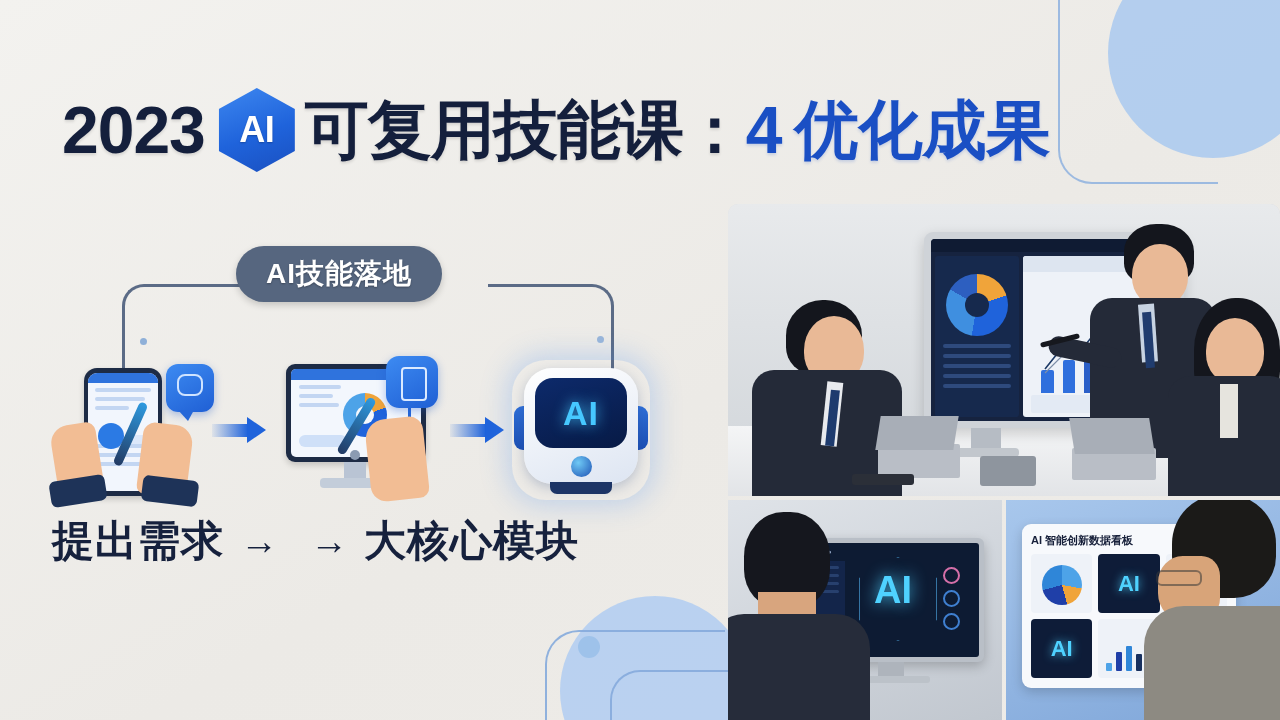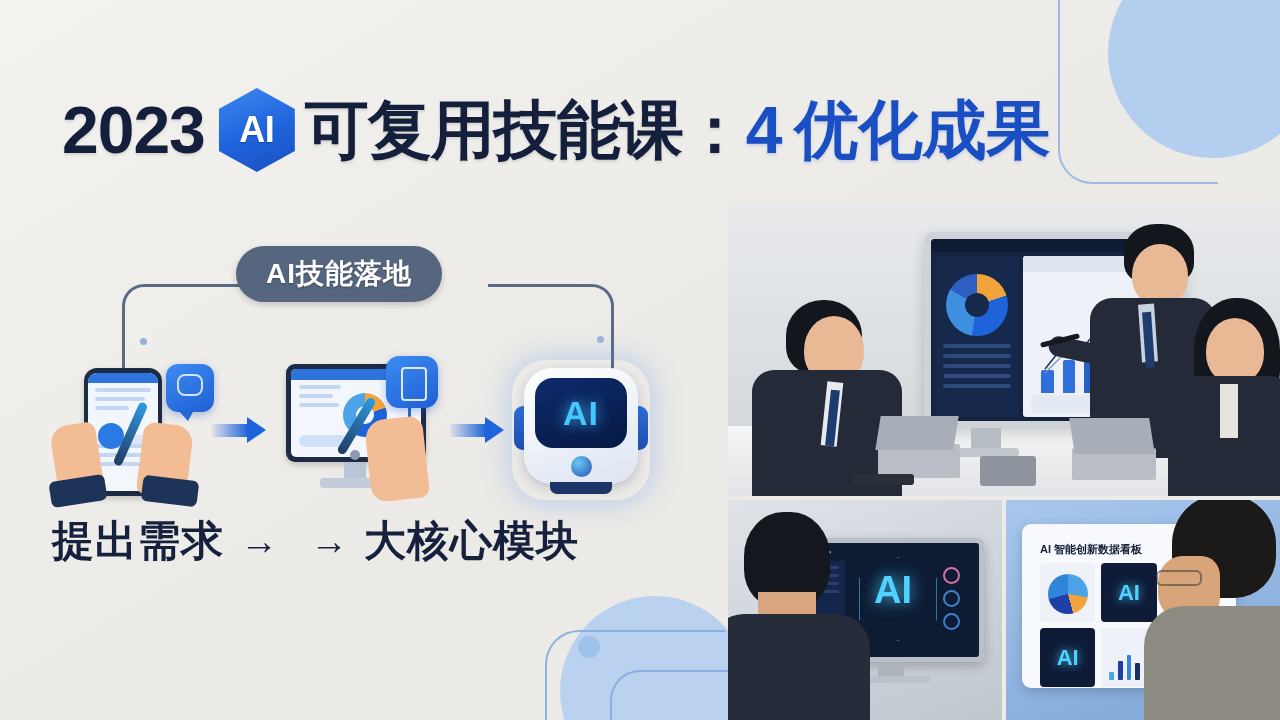--- a/index.html
+++ b/index.html
@@ -241,21 +241,21 @@
   .bl-man .h { position:absolute; left:34px; top:2px; width:86px; height:96px;
                background:#15171e; border-radius:46% 46% 40% 40%; }
   .bl-man .n { position:absolute; left:48px; top:82px; width:58px; height:36px; background:#d8a57e; }
   .bl-man .b { position:absolute; left:0px; top:104px; width:160px; height:130px;
                background:#262c3a; border-radius:34px 34px 0 0; }
 
   
   .br-wall { position:absolute; inset:0; background:linear-gradient(160deg,#a8c7ec,#7fa6d9); }
   .br-board { position:absolute; left:16px; top:24px; width:214px; height:164px;
               background:#f7f9fc; border-radius:9px; box-shadow:0 4px 12px rgba(0,0,0,.18);
-              padding:18px; }
+              padding:9px; }
   .br-title { font-size:11px; font-weight:bold; color:#17203a; margin-bottom:6px; }
   .br-grid { display:grid; grid-template-columns:1fr 1fr 1fr; grid-template-rows:1fr 1fr;
              gap:6px; height:124px; }
   .br-card { background:#eef2f8; border-radius:4px; position:relative; overflow:hidden; }
   .br-card.dark { background:#0e1c38; display:flex; align-items:center; justify-content:center; }
   .br-card.dark span { color:#4fd2ff; font-size:22px; font-weight:bold;
                        text-shadow:0 0 10px rgba(79,210,255,.9); }
   .pie { position:absolute; left:50%; top:52%; transform:translate(-50%,-50%);
          width:40px; height:40px; border-radius:50%;
          background:conic-gradient(#4da3e8 0deg 100deg,#f0a43a 100deg 165deg,#1f3fa8 165deg 255deg,#2f86d8 255deg 360deg); }

